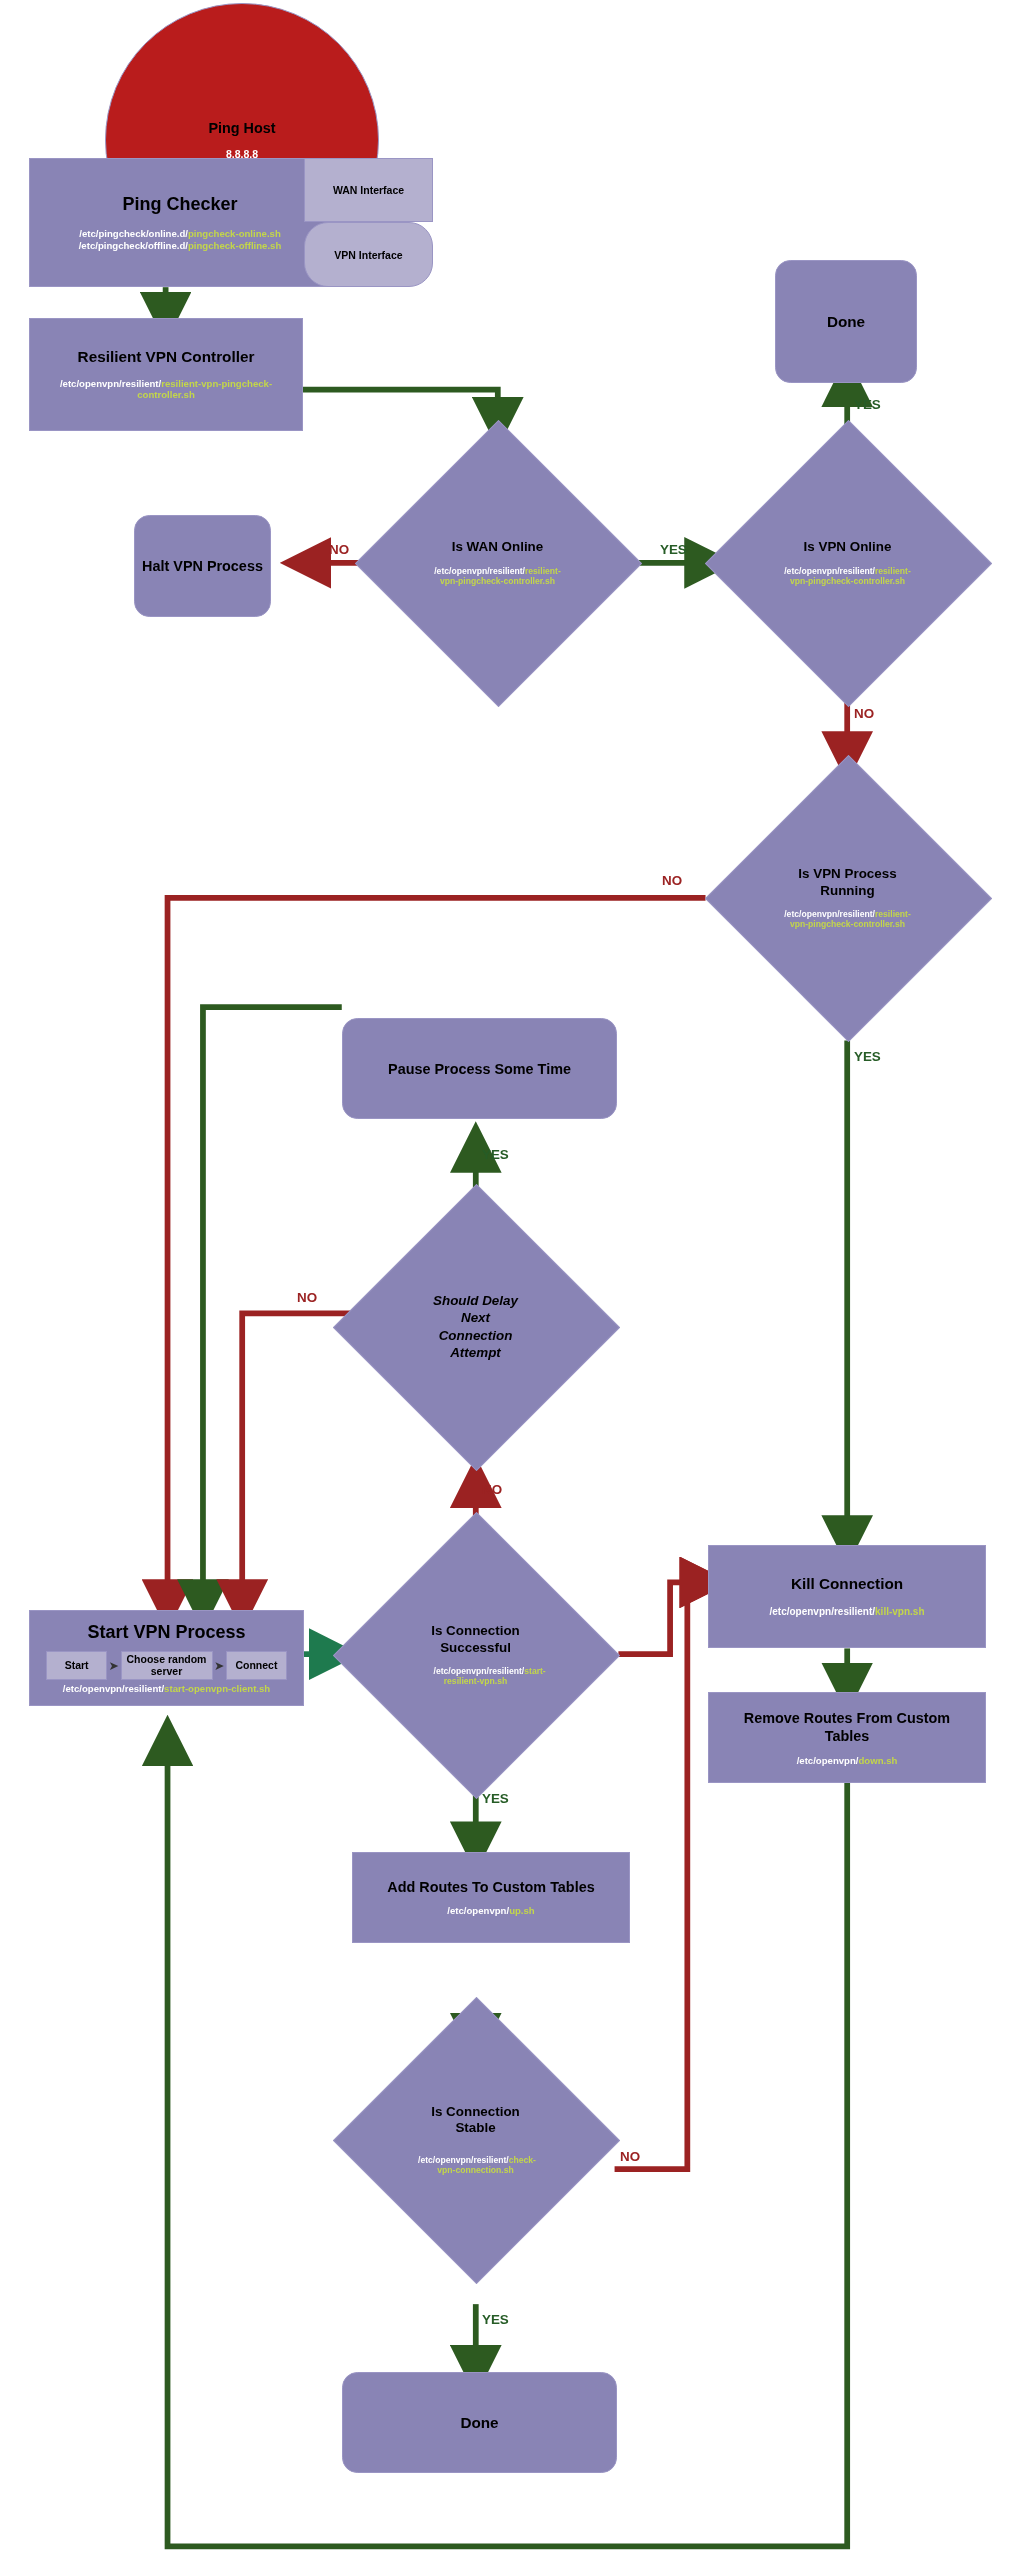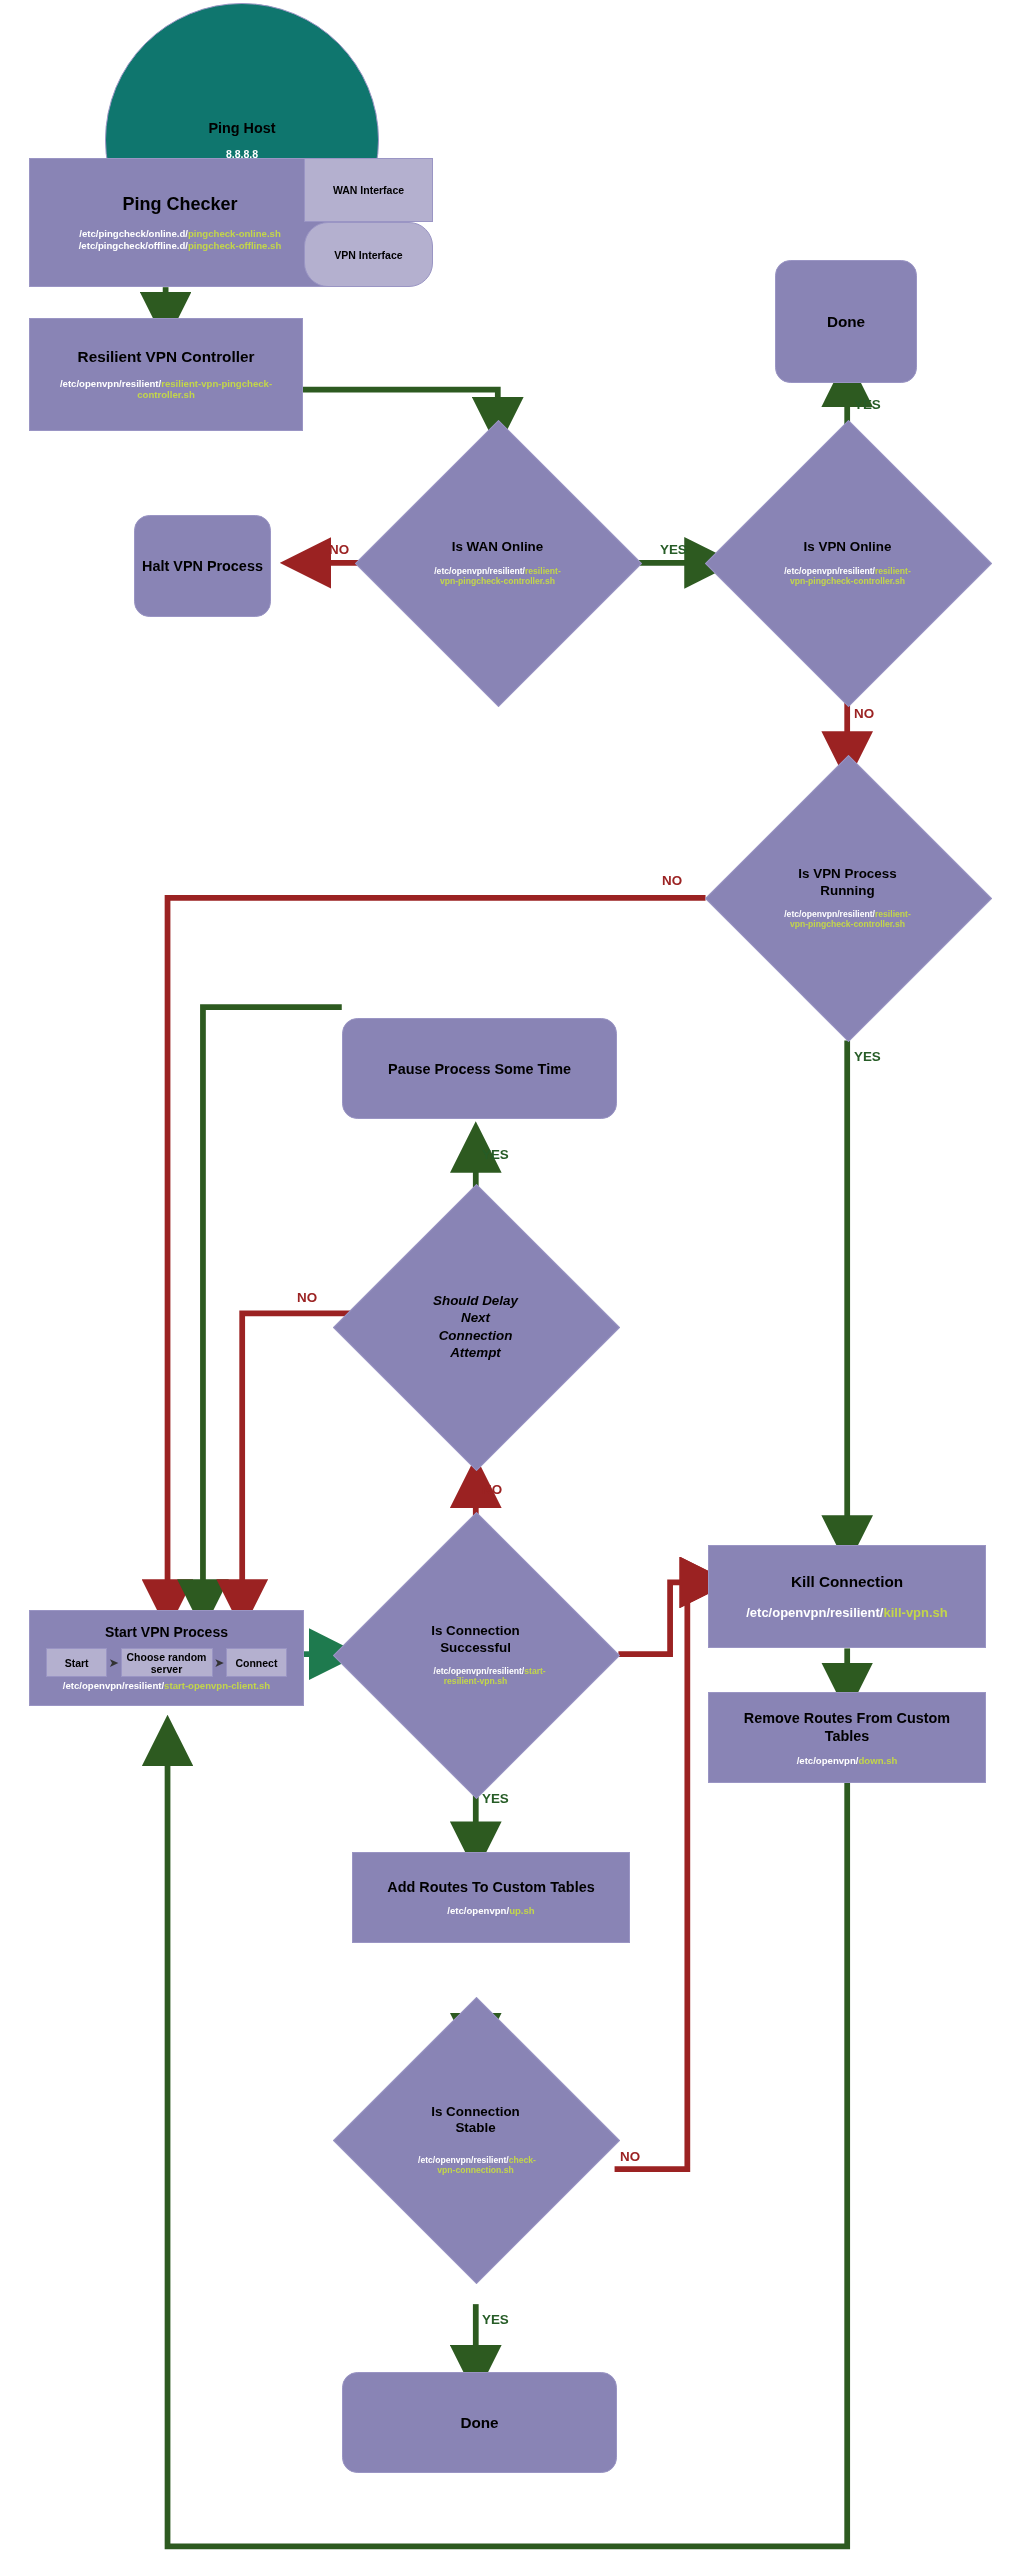--- a/index.html
+++ b/index.html
@@ -9,21 +9,21 @@
   svg#wires{position:absolute;left:0;top:0;width:1031px;height:2576px;}
 
   .node{position:absolute;box-sizing:border-box;background:#8984b5;
         border:1px solid #9a95c4;display:flex;flex-direction:column;
         align-items:center;justify-content:center;text-align:center;}
   .node.rounded{border-radius:15.3px;}
   .node .title{color:#000000;font-weight:bold;}
   .node .sub{color:#ffffff;font-weight:bold;line-height:1.18;}
   .node .sub .hl{color:#c3d64a;}
 
-  .circ{position:absolute;background:#0f766e;border:1px solid #9a95c4;
+  .circ{position:absolute;background:#b91c1c;border:1px solid #9a95c4;
         border-radius:50%;display:flex;flex-direction:column;align-items:center;
         justify-content:center;text-align:center;}
   .circ .title{color:#000;font-weight:bold;font-size:14.4px;}
   .circ .sub{color:#ffffff;font-weight:bold;font-size:10.5px;margin-top:12px;}
 
   .iface{position:absolute;box-sizing:border-box;background:#b4b0cf;
          border:1px solid #9a95c4;display:flex;align-items:center;
          justify-content:center;color:#000;font-weight:bold;font-size:10.5px;}
 
   .diamond{position:absolute;}
@@ -187,21 +187,21 @@
   </div>
 
   <div class="diamond" style="left:375px;top:1226px;width:201px;height:201px;font-style:italic;">
     <div class="shape"></div>
     <div class="dcontent">
       <div class="title" style="font-size:13.4px;width:101px;line-height:1.3;">Should Delay Next Connection Attempt</div>
     </div>
   </div>
 
   <div class="node" style="left:29px;top:1610px;width:275px;height:96px;padding:3.8px 5.7px;">
-    <div class="title" style="font-size:14px;margin-bottom:8px;">Start VPN Process</div>
+    <div class="title" style="font-size:18px;margin-bottom:8px;">Start VPN Process</div>
     <div class="subproc" style="position:relative;left:auto;top:auto;">
       <div class="sp-box" style="width:61px;height:29px;">Start</div>
       <div class="sp-arrow">➤</div>
       <div class="sp-box" style="width:92px;height:29px;">Choose random server</div>
       <div class="sp-arrow">➤</div>
       <div class="sp-box" style="width:61px;height:29px;">Connect</div>
     </div>
     <div class="sub" style="font-size:9.6px;margin-top:2.9px;">
       <span>/etc/openvpn/resilient/</span><span class="hl">start-openvpn-client.sh</span>
     </div>
@@ -212,21 +212,21 @@
     <div class="dcontent">
       <div class="title" style="font-size:13.4px;width:115px;line-height:1.25;margin-bottom:9.6px;">Is Connection Successful</div>
       <div class="sub" style="font-size:8.6px;width:84px;">
         <span>/etc/openvpn/resilient/</span><span class="hl">start-resilient-vpn.sh</span>
       </div>
     </div>
   </div>
 
   <div class="node" style="left:708px;top:1545px;width:278px;height:103px;padding:5.7px 9.6px;">
     <div class="title" style="font-size:15.3px;margin-bottom:13.4px;">Kill Connection</div>
-    <div class="sub" style="font-size:13px;">
+    <div class="sub" style="font-size:10px;">
       <span>/etc/openvpn/resilient/</span><span class="hl">kill-vpn.sh</span>
     </div>
   </div>
 
   <div class="node" style="left:708px;top:1692px;width:278px;height:91px;padding:5.7px 9.6px;">
     <div class="title" style="font-size:14.4px;line-height:1.25;margin-bottom:10.5px;width:239px;">Remove Routes From Custom Tables</div>
     <div class="sub" style="font-size:9.6px;">
       <span>/etc/openvpn/</span><span class="hl">down.sh</span>
     </div>
   </div>

